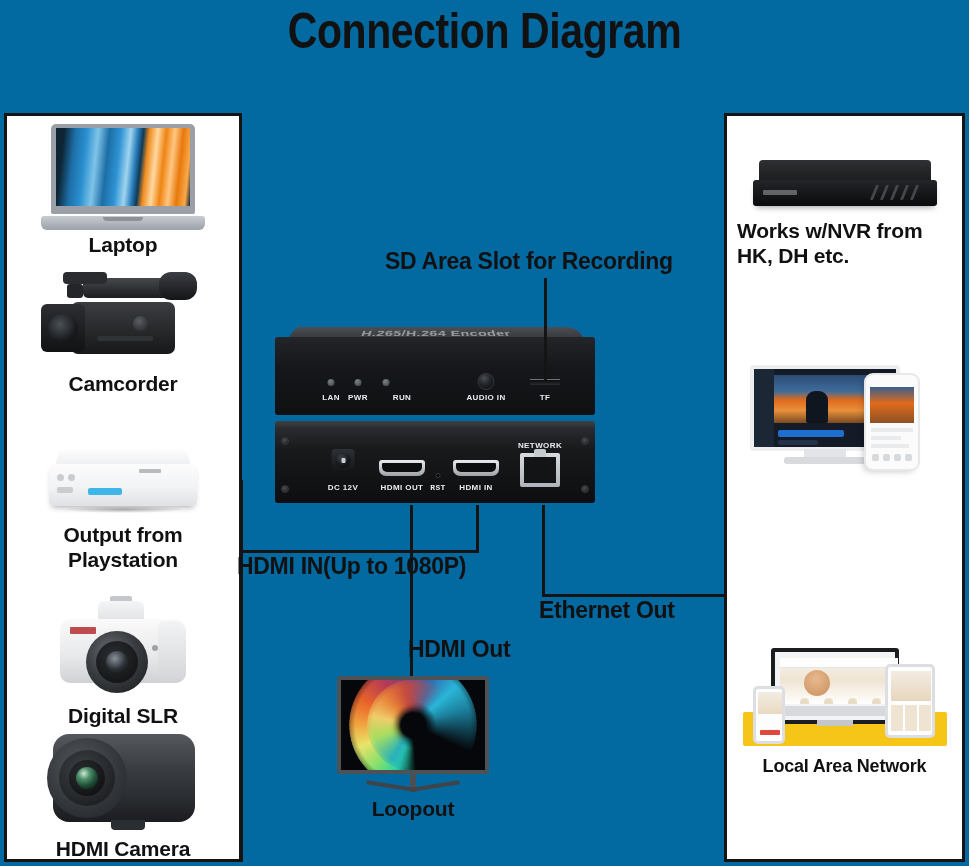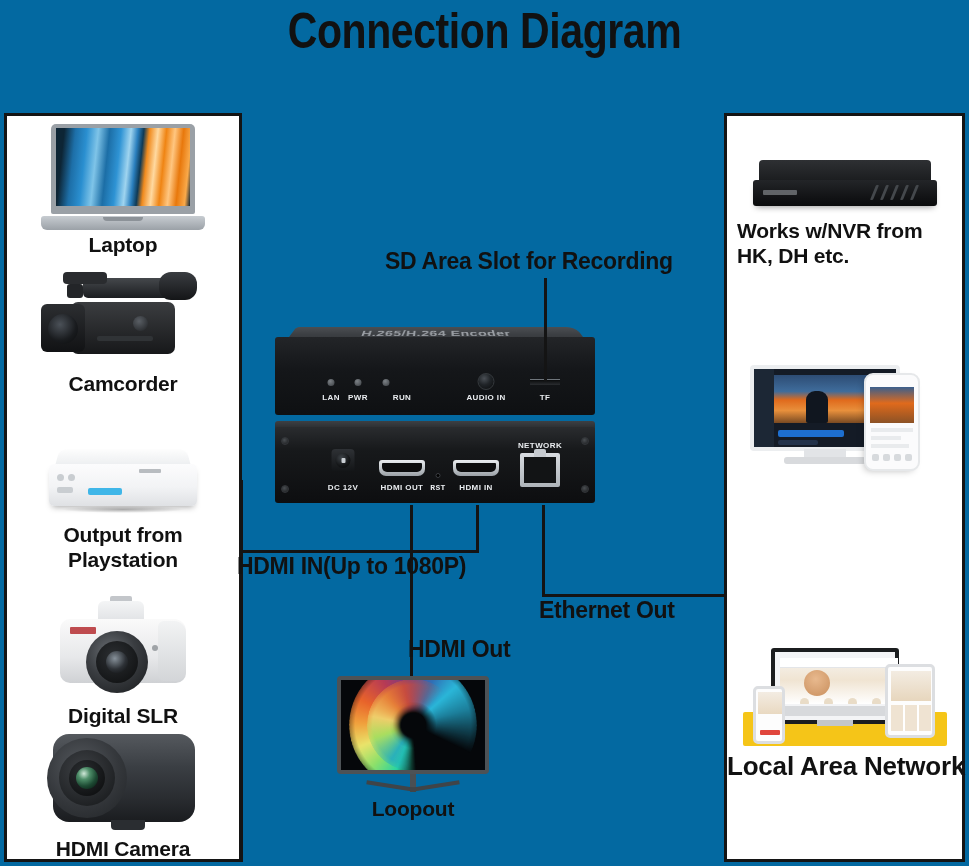--- a/index.html
+++ b/index.html
@@ -672,21 +672,21 @@
         <div class="imac-stand"></div>
         <div class="tablet">
             <div class="tb-scr"></div>
             <div class="tb-g"></div>
           </div>
         <div class="phone">
             <div class="lp-scr"></div>
             <div class="lp-red"></div>
           </div>
       </div>
-      <div class="item-label" style="font-size:26px;">Local Area Network</div>
+      <div class="item-label" style="font-size:18px;">Local Area Network</div>
     </div>
   </div>
 
   <div id="encoder">
 
     <div class="enc-top-lid">
       <div class="enc-lid-text">H.265/H.264 Encoder</div>
       <div class="enc-lid-sub">HDMI High Definition Encoder</div>
     </div>
 

